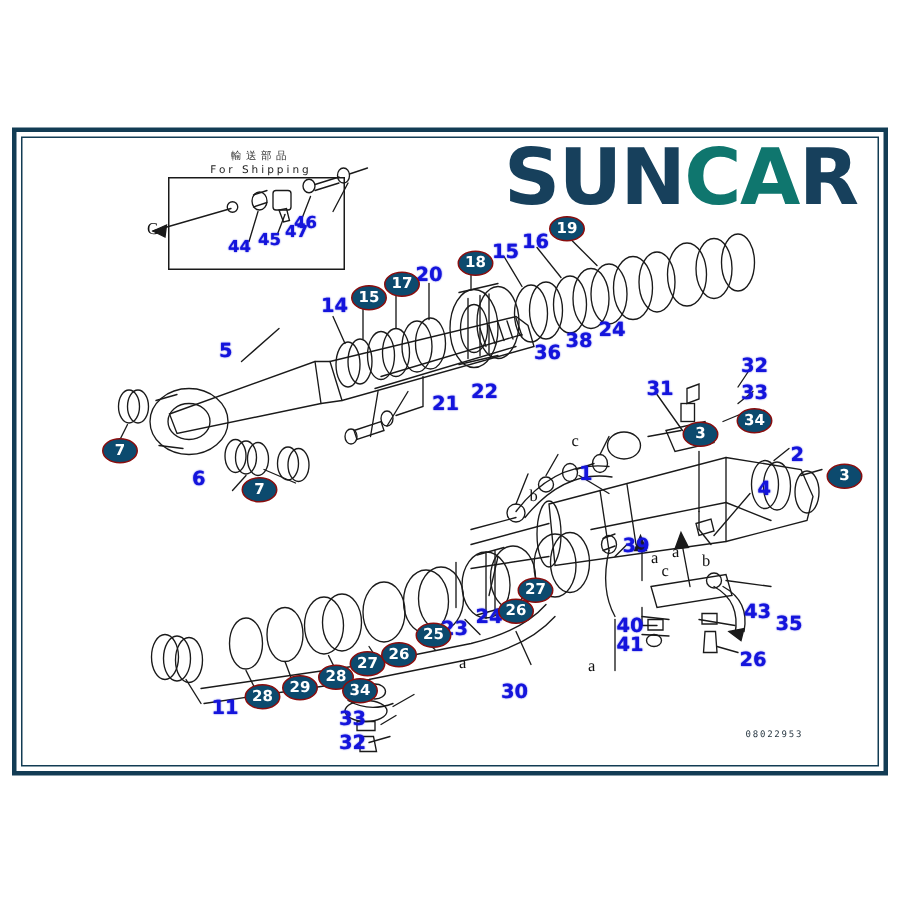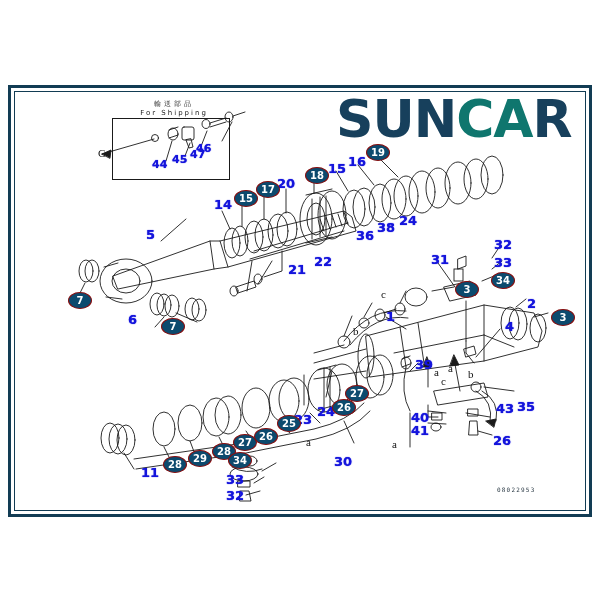--- a/index.html
+++ b/index.html
@@ -299,21 +299,21 @@
     <div class="lbl" style="left:505px;top:320px">4</div>
     <div class="lbl" style="left:294px;top:413px">23</div>
     <div class="lbl" style="left:317px;top:405px">24</div>
     <div class="lbl" style="left:141px;top:466px">11</div>
     <div class="lbl" style="left:334px;top:455px">30</div>
     <div class="lbl" style="left:226px;top:473px">33</div>
     <div class="lbl" style="left:226px;top:489px">32</div>
     <div class="lbl" style="left:415px;top:358px">39</div>
     <div class="lbl" style="left:411px;top:411px">40</div>
     <div class="lbl" style="left:411px;top:424px">41</div>
-    <div class="lbl" style="left:517px;top:400px">35</div>
+    <div class="lbl" style="left:517px;top:410px">35</div>
     <div class="lbl" style="left:496px;top:402px">43</div>
     <div class="lbl" style="left:493px;top:434px">26</div>
   </div>
 
   <div>
     <div class="lbl sm" style="left:152px;top:158px">44</div>
     <div class="lbl sm" style="left:172px;top:153px">45</div>
     <div class="lbl sm" style="left:190px;top:148px">47</div>
     <div class="lbl sm" style="left:196px;top:142px">46</div>
     <div class="ltr" style="left:98px;top:147px">C</div>

